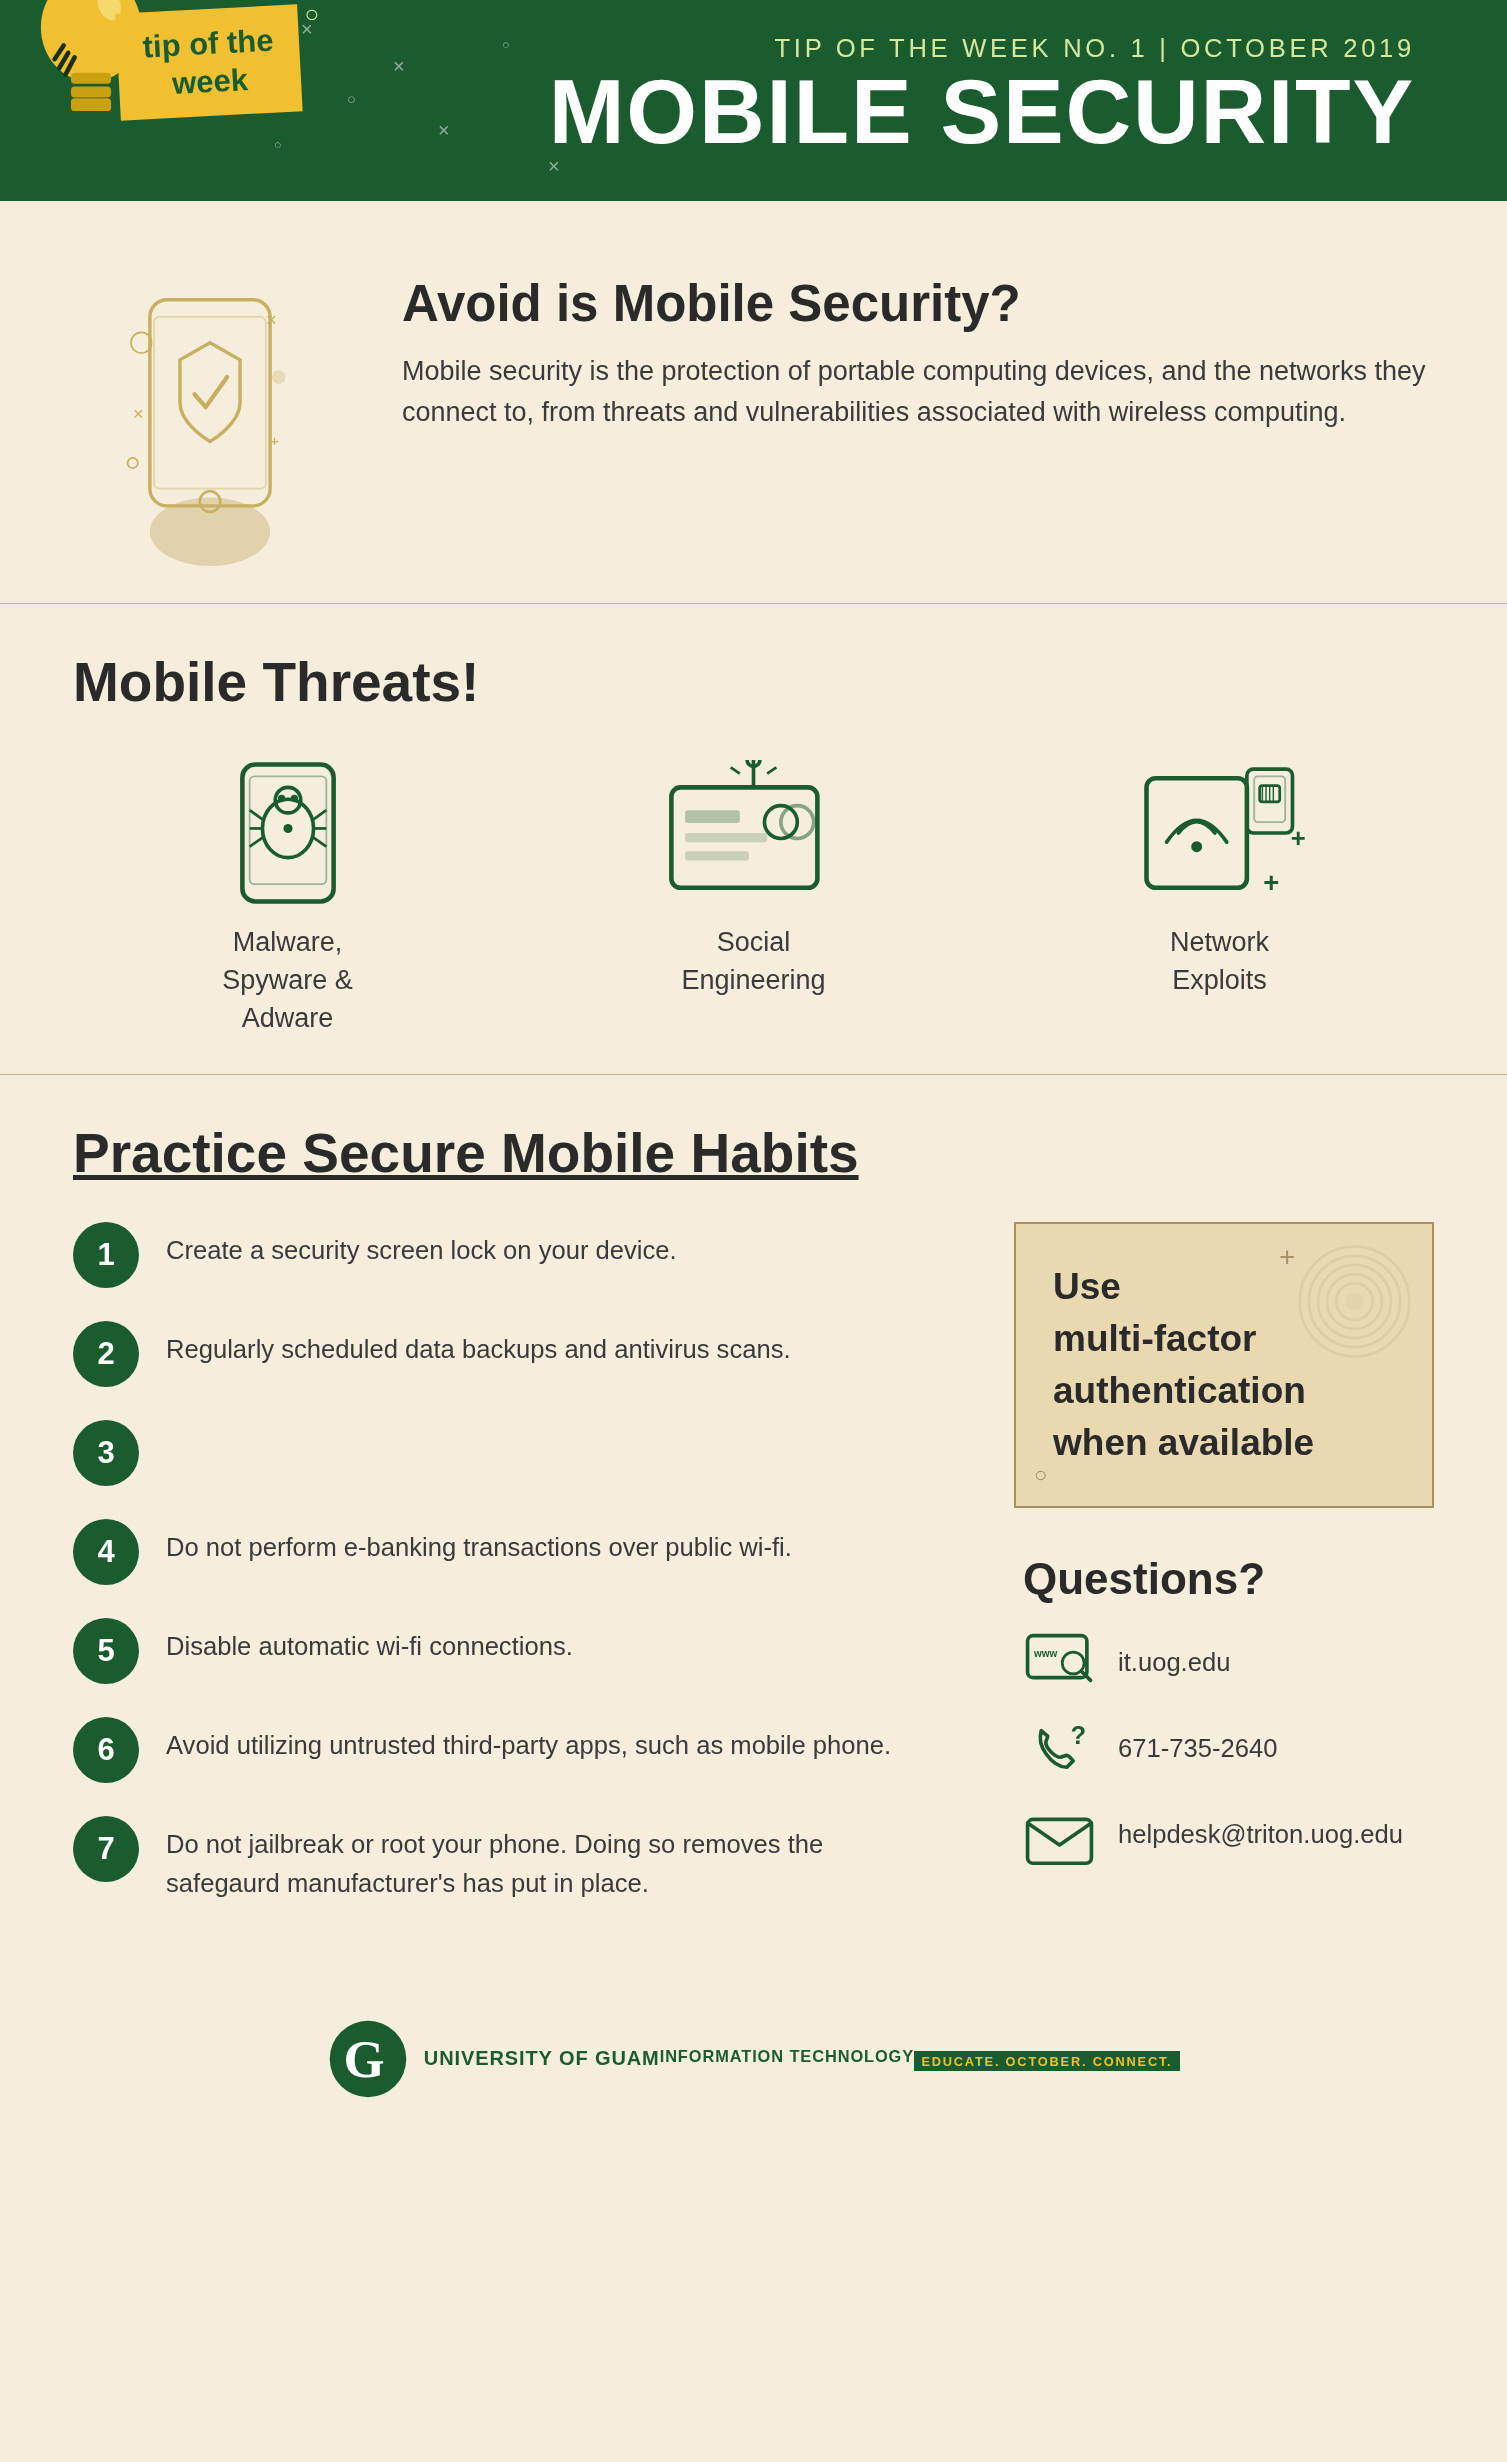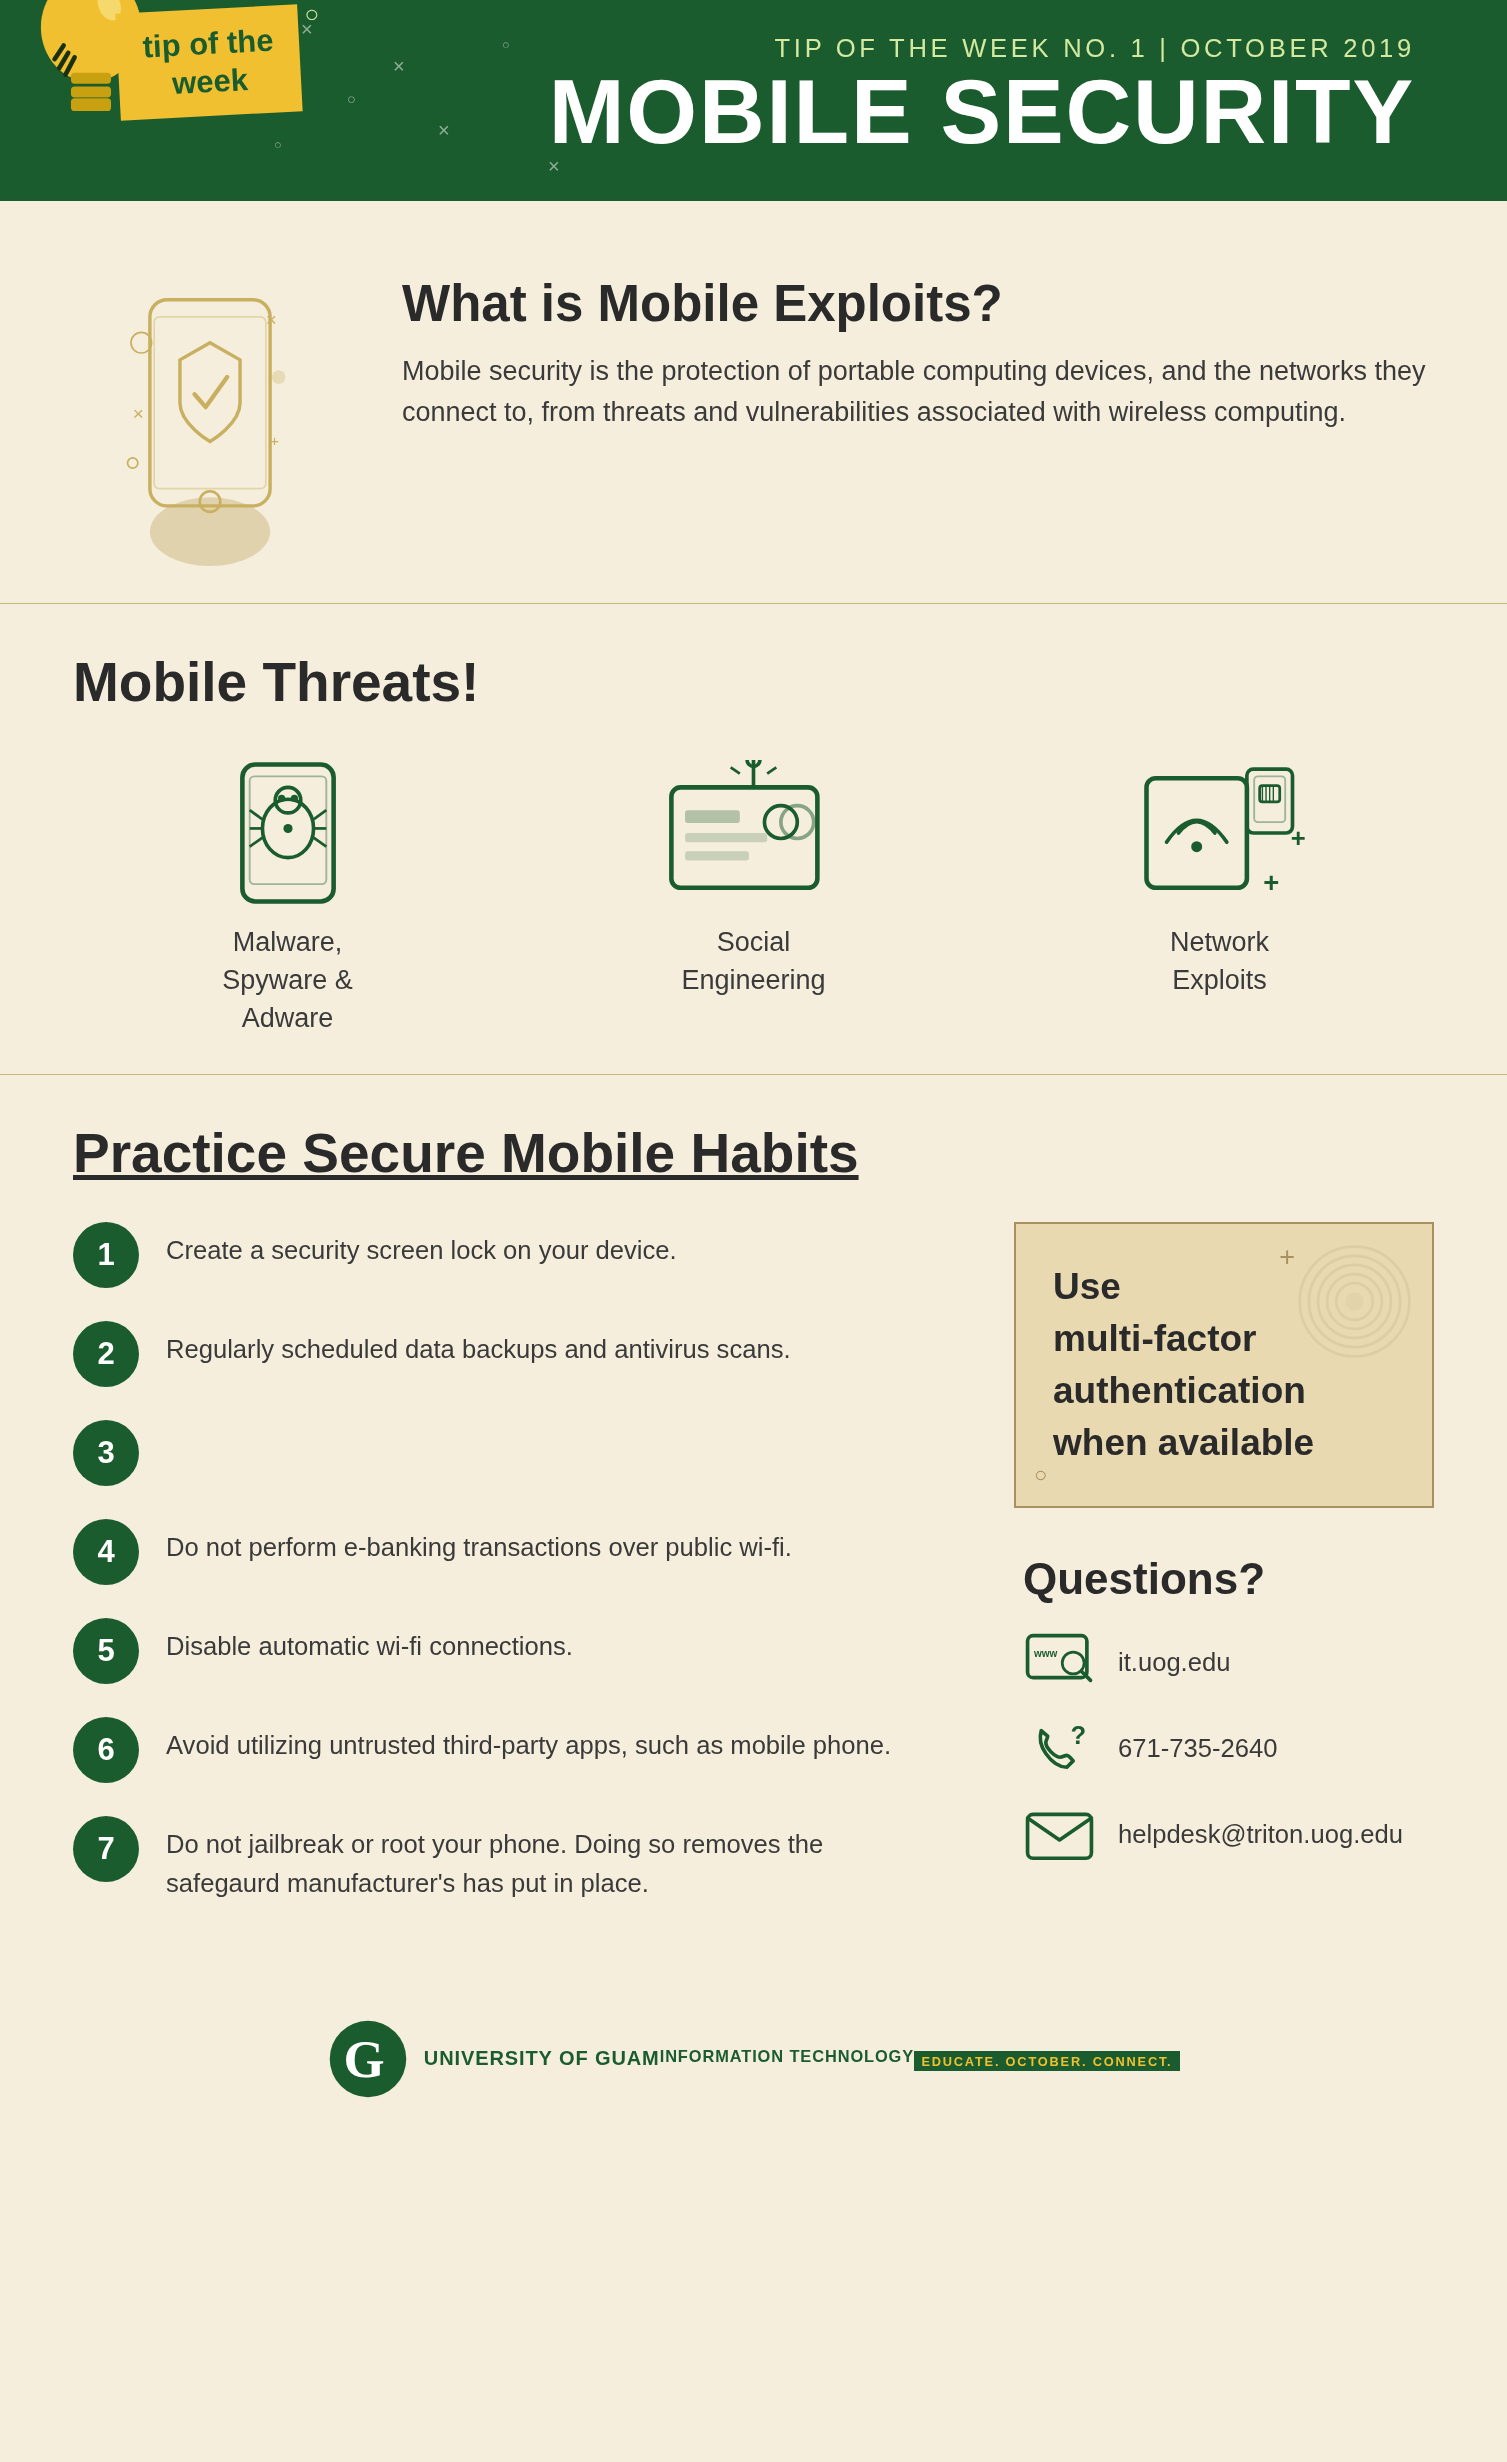--- a/index.html
+++ b/index.html
@@ -217,21 +217,21 @@
     .contact-item {
       display: flex;
       align-items: center;
       gap: 22px;
       margin-bottom: 22px;
     }
     .contact-icon {
       width: 73px;
       height: 64px;
       display: flex;
-      align-items: center;
+      align-items: flex-end;
       justify-content: center;
       flex-shrink: 0;
     }
     .contact-text {
       font-size: 25.6px;
       color: #3a3a3a;
     }
 
     
     .footer {
@@ -347,21 +347,21 @@
 
       <circle cx="50" cy="80" r="12" fill="none" stroke="#c8b060" stroke-width="2"></circle>
       <circle cx="210" cy="120" r="8" fill="#c8b060" opacity="0.3"></circle>
       <text x="40" y="170" fill="#c8b060" font-size="22">×</text>
       <text x="195" y="60" fill="#c8b060" font-size="22">×</text>
       <text x="200" y="200" fill="#c8b060" font-size="18">+</text>
       <circle cx="40" cy="220" r="6" fill="none" stroke="#c8b060" stroke-width="2"></circle>
     </svg>
   </div>
   <div class="what-text">
-    <div class="what-title">What is Mobile Exploits?</div>
+    <div class="what-title">Avoid is Mobile Security?</div>
     <div class="what-description">Mobile security is the protection of portable computing devices, and the networks they connect to, from threats and vulnerabilities associated with wireless computing.</div>
   </div>
 </div>
 
 <div class="threats-section">
   <div class="threats-title">Mobile Threats!</div>
   <div class="threats-grid">
 
     <div class="threat-item">
       <div class="threat-icon">

